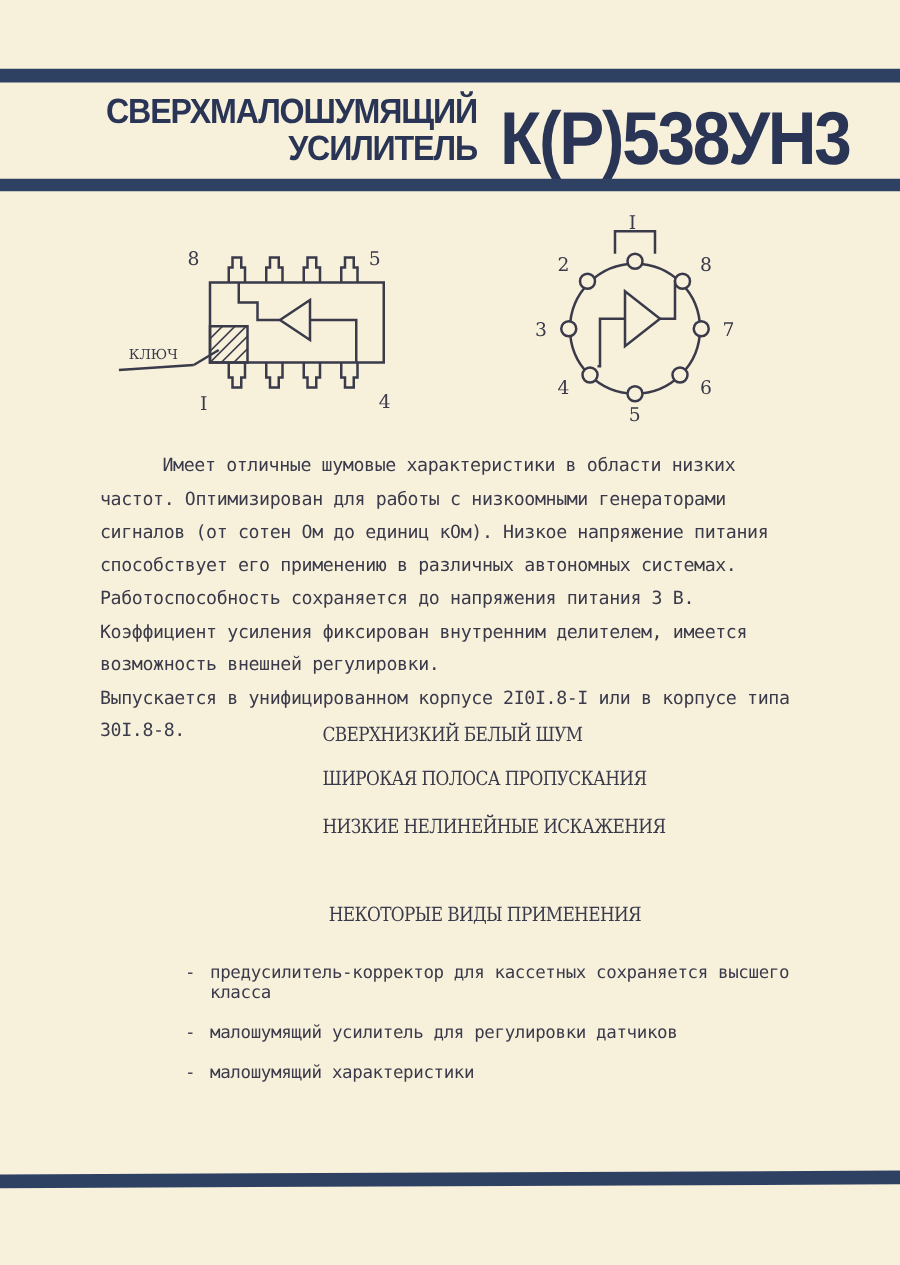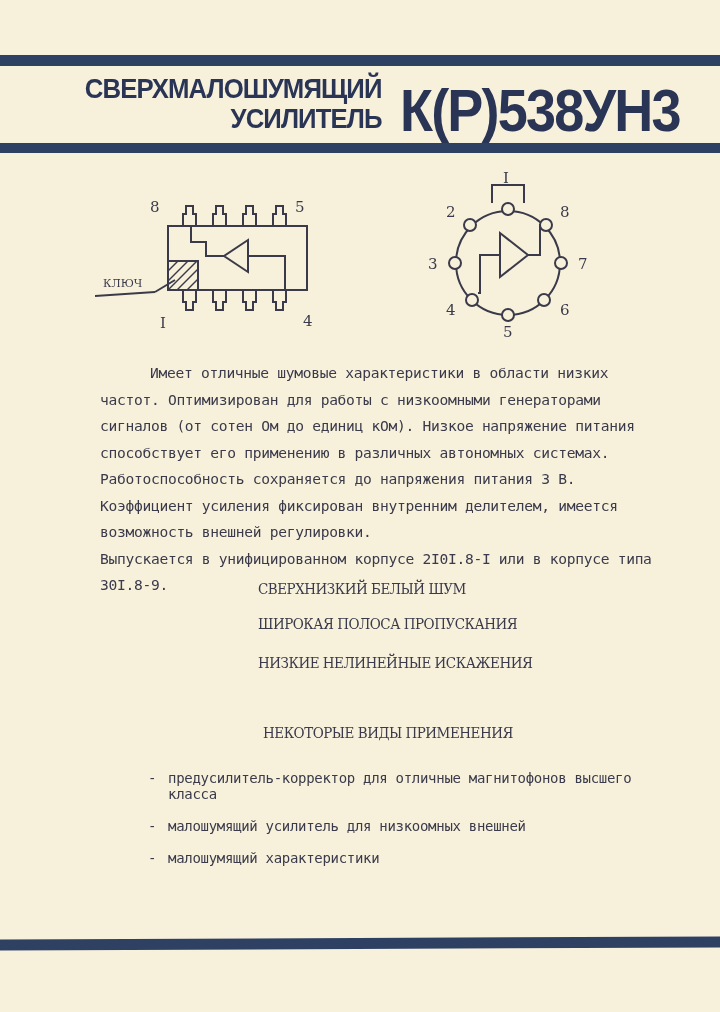--- a/index.html
+++ b/index.html
@@ -26,21 +26,21 @@
     font-family:"Liberation Sans", sans-serif; font-weight:bold;
     color:#2a3556; font-size:60px; line-height:62px; letter-spacing:-2px;
     transform:scaleX(0.9); transform-origin:left center;
   }
 
   .diagram { position:absolute; }
   .diagram svg { display:block; }
   .svgtxt { font-family:"DejaVu Serif", serif; fill:#3a3a4a; }
 
   .para {
-    position:absolute; left:100px; width:560px; top:360px;
+    position:absolute; left:80px; width:560px; top:360px;
     font-size:14.6px; line-height:26.5px; color:#3a3a4a;
     letter-spacing:-0.3px;
   }
   .para p { margin:0; }
   .para .indent { text-indent:50px; }
 
   .feature {
     position:absolute; left:258px; font-size:13.5px; color:#3a3a4a;
     font-family:"DejaVu Serif", serif; letter-spacing:-0.5px;
     transform:scaleY(1.15);
@@ -133,37 +133,37 @@
     <text class="svgtxt" x="26" y="150" font-size="15">4</text>
     <text class="svgtxt" x="83" y="172" font-size="15">5</text>
     <text class="svgtxt" x="140" y="150" font-size="15">6</text>
     <text class="svgtxt" x="158" y="104" font-size="15">7</text>
     <text class="svgtxt" x="140" y="52" font-size="15">8</text>
   </svg>
 </div>
 
 <div class="para">
   <p class="indent">Имеет отличные шумовые характеристики в области низких частот. Оптимизирован для работы с низкоомными генераторами сигналов (от сотен Ом до единиц кОм). Низкое напряжение питания способствует его применению в различных автономных системах. Работоспособность сохраняется до напряжения питания 3 В. Коэффициент усиления фиксирован внутренним делителем, имеется возможность внешней регулировки.</p>
-  <p>Выпускается в унифицированном корпусе 2I0I.8-I или в корпусе типа 30I.8-9.</p>
+  <p>Выпускается в унифицированном корпусе 2I0I.8-I или в корпусе типа 30I.8-8.</p>
 </div>
 
 <div class="feature" style="top:580px;">СВЕРХНИЗКИЙ БЕЛЫЙ ШУМ</div>
 <div class="feature" style="top:615px;">ШИРОКАЯ ПОЛОСА ПРОПУСКАНИЯ</div>
 <div class="feature" style="top:654px;">НИЗКИЕ НЕЛИНЕЙНЫЕ ИСКАЖЕНИЯ</div>
 
 <div class="apps-head">НЕКОТОРЫЕ ВИДЫ ПРИМЕНЕНИЯ</div>
 
 <div class="apps">
   <div class="app-item">
     <span class="app-dash">-</span>
-    <span style="width:500px;">предусилитель-корректор для отличные магнитофонов высшего класса</span>
+    <span style="width:500px;">предусилитель-корректор для кассетных сохраняется высшего класса</span>
   </div>
   <div class="app-item" style="margin-top:4px;">
     <span class="app-dash">-</span>
-    <span>малошумящий усилитель для низкоомных внешней</span>
+    <span>малошумящий усилитель для регулировки датчиков</span>
   </div>
   <div class="app-item">
     <span class="app-dash">-</span>
     <span>малошумящий характеристики</span>
   </div>
 </div>
 
 <div class="bar" id="bar-bottom"></div>
 
 </body></html>

